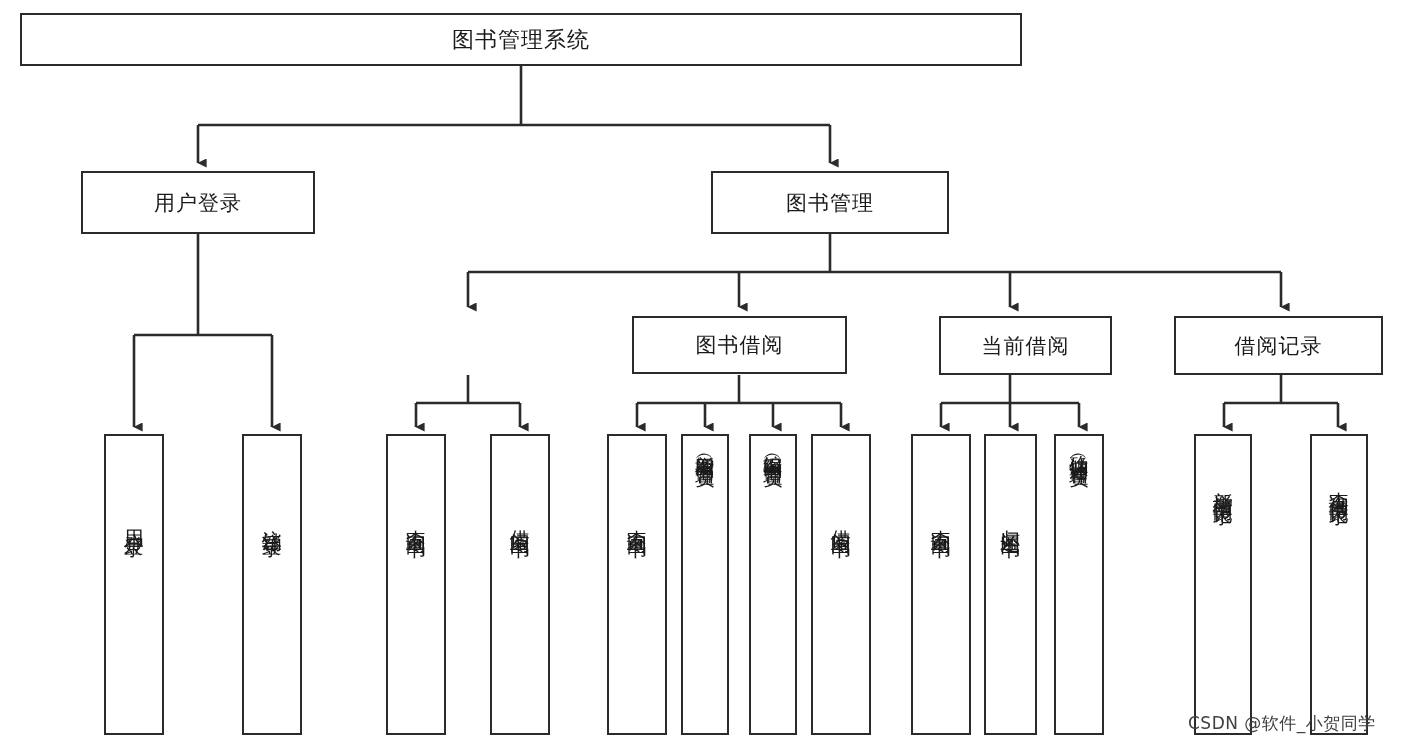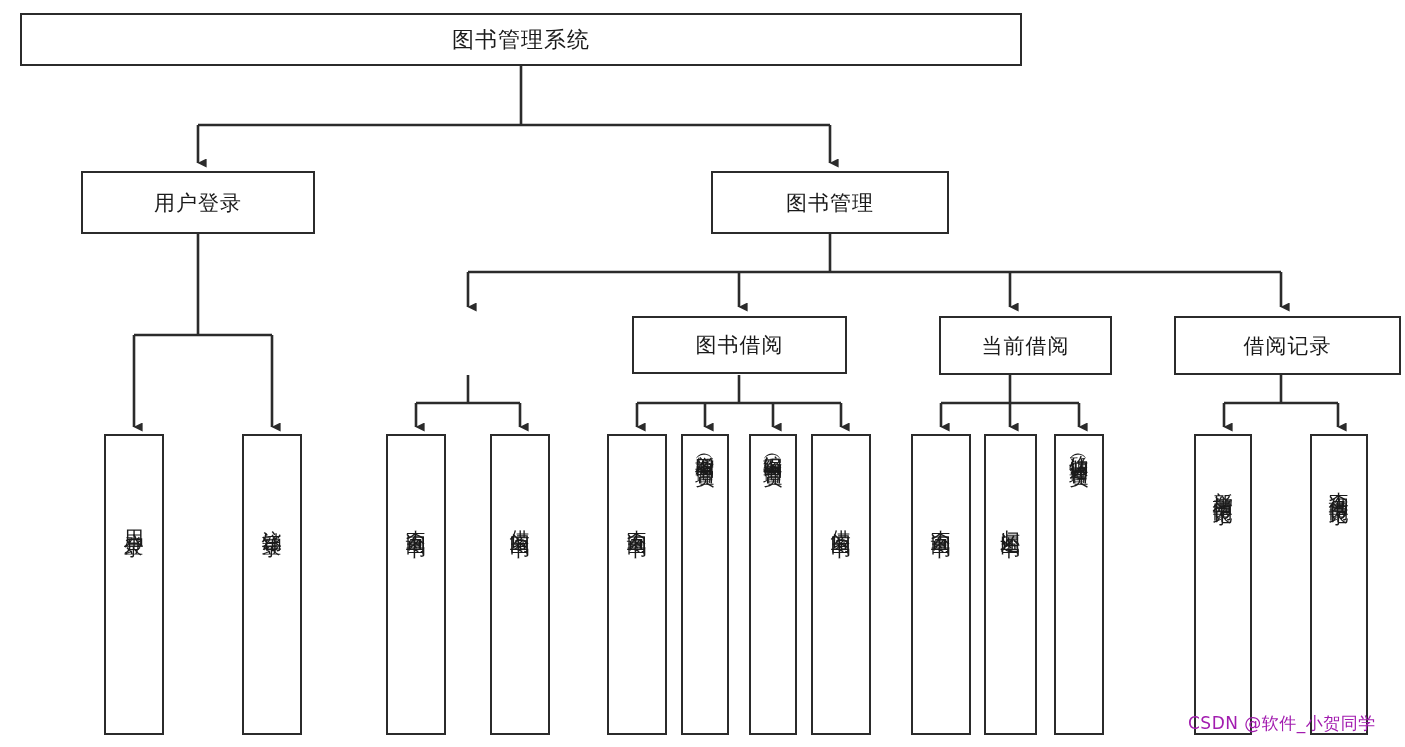--- a/index.html
+++ b/index.html
@@ -58,21 +58,21 @@
   }
   .vtext-tall {
     font-size: 19px;
     letter-spacing: 2px;
   }
   .watermark {
     position: absolute;
     left: 1188px;
     top: 712px;
     font-size: 17px;
-    color: #a21caf;
+    color: #404040;
     white-space: nowrap;
     letter-spacing: 0.5px;
   }
 </style>
 </head>
 <body>
 
 <div id="diagram-root">
 
   <svg id="diagram-svg" viewBox="0 0 1405 747" xmlns="http://www.w3.org/2000/svg">
@@ -135,21 +135,21 @@
   <div class="node node-h" style="left:711px; top:171px; width:238px; height:63px;">
     <span>图书管理</span>
   </div>
 
   <div class="node node-h" style="left:632px; top:316px; width:215px; height:58px;">
     <span>图书借阅</span>
   </div>
   <div class="node node-h" style="left:903px; top:316px; width:173px; height:59px;margin-left:36px;">
     <span>当前借阅</span>
   </div>
-  <div class="node node-h" style="left:1174px; top:316px; width:227px; height:59px;">
+  <div class="node node-h" style="left:1174px; top:316px; width:209px; height:59px;">
     <span>借阅记录</span>
   </div>
 
   <div class="node node-v" style="left:104px; top:434px; width:60px; height:301px; padding-top:78px;">
     <span class="vtext">用户登录</span>
   </div>
   <div class="node node-v" style="left:242px; top:434px; width:60px; height:301px; padding-top:78px;">
     <span class="vtext">注销登录</span>
   </div>
 

